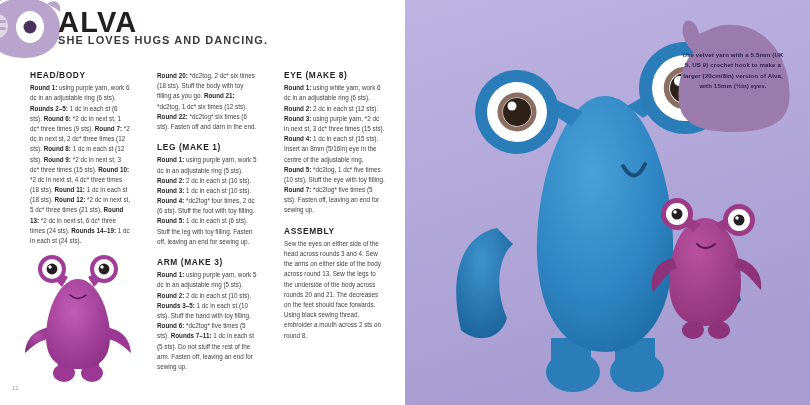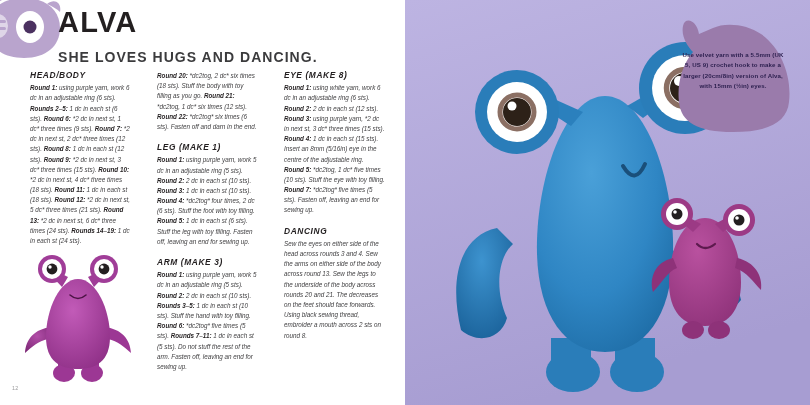--- a/index.html
+++ b/index.html
@@ -28,32 +28,31 @@
     pointer-events:none;
   }
 
   .title{
     position:absolute;left:58px;top:8px;
     font-size:29px;letter-spacing:1.2px;
     font-weight:700;color:#231f20;
     line-height:1;
   }
   .subtitle{
-    position:absolute;left:58px;top:49px;
-    font-size:14px;letter-spacing:1.05px;
+    position:absolute;left:58px;top:34px;
+    font-size:11px;letter-spacing:1.05px;
     font-weight:700;color:#3b3b3d;
   }
 
   
   .cols{
     position:absolute;left:30px;top:71px;
     width:355px;
     display:flex;
     gap:12px;
-    font-style:italic;
   }
   .col{width:104px;margin-right:14px;}
   .col:last-child{margin-right:0;}
 
   h3.sect{
     font-size:8.4px;font-weight:700;color:#231f20;
     letter-spacing:.6px;margin:0 0 3px 0;line-height:1.1;
   }
   h3.sect.spaced{margin-top:11px;}
   p.line{
@@ -129,21 +128,21 @@
       <div class="col" id="c2">
           <p class="line"><b>Round 20:</b><span> *dc2tog, 2 dc* six times (18 sts).</span> <span>Stuff the body with toy filling as you go.</span> <b>Round 21:</b><span> *dc2tog, 1 dc* six times (12 sts).</span> <b>Round 22:</b><span> *dc2tog* six times (6 sts).</span> <span>Fasten off and darn in the end.</span> </p>
           <h3 class="sect spaced">LEG (MAKE 1)</h3>
           <p class="line"><b>Round 1:</b><span> using purple yarn, work 5 dc in an adjustable ring (5 sts).</span> <b>Round 2:</b><span> 2 dc in each st (10 sts).</span> <b>Round 3:</b><span> 1 dc in each st (10 sts).</span> <b>Round 4:</b><span> *dc2tog* four times, 2 dc (6 sts).</span> <span>Stuff the foot with toy filling.</span> <b>Round 5:</b><span> 1 dc in each st (6 sts).</span> <span>Stuff the leg with toy filling.</span> <span>Fasten off, leaving an end for sewing up.</span> </p>
           <h3 class="sect spaced">ARM (MAKE 3)</h3>
           <p class="line"><b>Round 1:</b><span> using purple yarn, work 5 dc in an adjustable ring (5 sts).</span> <b>Round 2:</b><span> 2 dc in each st (10 sts).</span> <b>Rounds 3–5:</b><span> 1 dc in each st (10 sts).</span> <span>Stuff the hand with toy filling.</span> <b>Round 6:</b><span> *dc2tog* five times (5 sts).</span> <b>Rounds 7–11:</b><span> 1 dc in each st (5 sts).</span> <span>Do not stuff the rest of the arm.</span> <span>Fasten off, leaving an end for sewing up.</span> </p>
         </div>
       <div class="col" id="c3">
           <h3 class="sect">EYE (MAKE 8)</h3>
           <p class="line"><b>Round 1:</b><span> using white yarn, work 6 dc in an adjustable ring (6 sts).</span> <b>Round 2:</b><span> 2 dc in each st (12 sts).</span> <b>Round 3:</b><span> using purple yarn, *2 dc in next st, 3 dc* three times (15 sts).</span> <b>Round 4:</b><span> 1 dc in each st (15 sts).</span> <span>Insert an 8mm (5/16in) eye in the centre of the adjustable ring.</span> <b>Round 5:</b><span> *dc2tog, 1 dc* five times (10 sts).</span> <span>Stuff the eye with toy filling.</span> <b>Round 7:</b><span> *dc2tog* five times (5 sts).</span> <span>Fasten off, leaving an end for sewing up.</span> </p>
-          <h3 class="sect spaced">DANCING</h3>
+          <h3 class="sect spaced">ASSEMBLY</h3>
           <p class="line"><span>Sew the eyes on either side of the head across rounds 3 and 4.</span> <span>Sew the arms on either side of the body across round 13.</span> <span>Sew the legs to the underside of the body across rounds 20 and 21.</span> <span>The decreases on the feet should face forwards.</span> <span>Using black sewing thread, embroider a mouth across 2 sts on round 8.</span> </p>
         </div>
     </div>
 
     <svg class="mini-shot" viewBox="0 0 112 140">
       <defs>
         <radialGradient id="mp" cx="42%" cy="35%" r="75%">
           <stop offset="0" stop-color="#c25bb8"></stop>
             <stop offset="1" stop-color="#8e2f86"></stop>
         </radialGradient>

